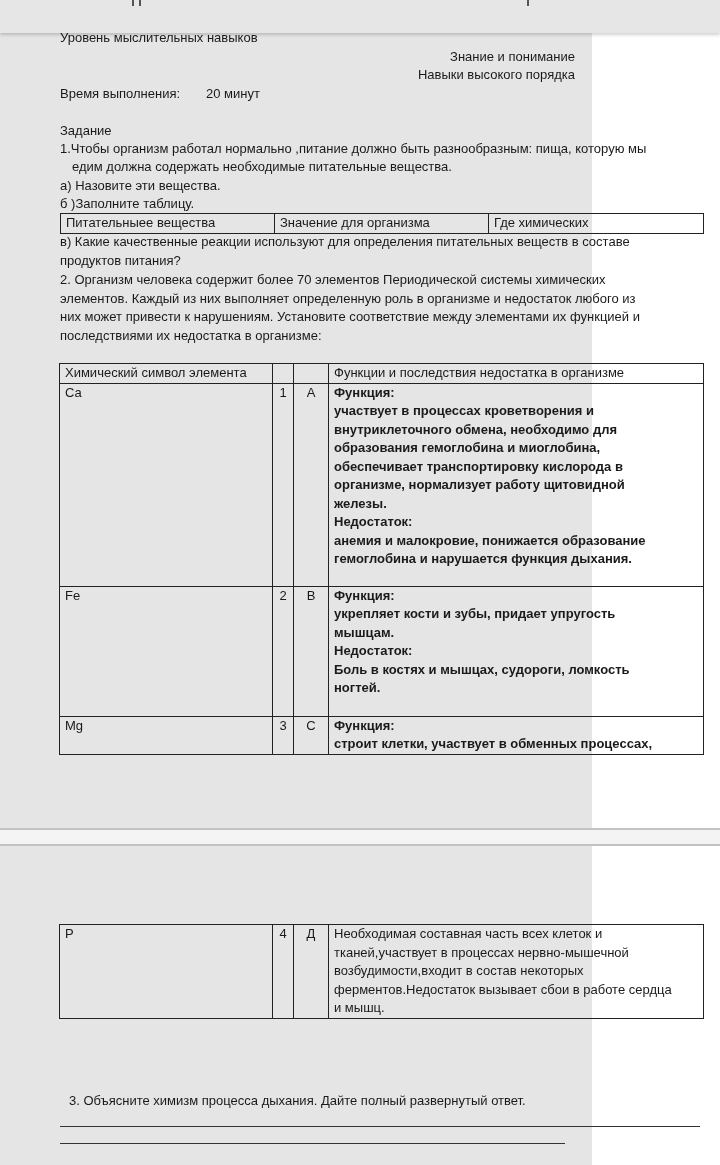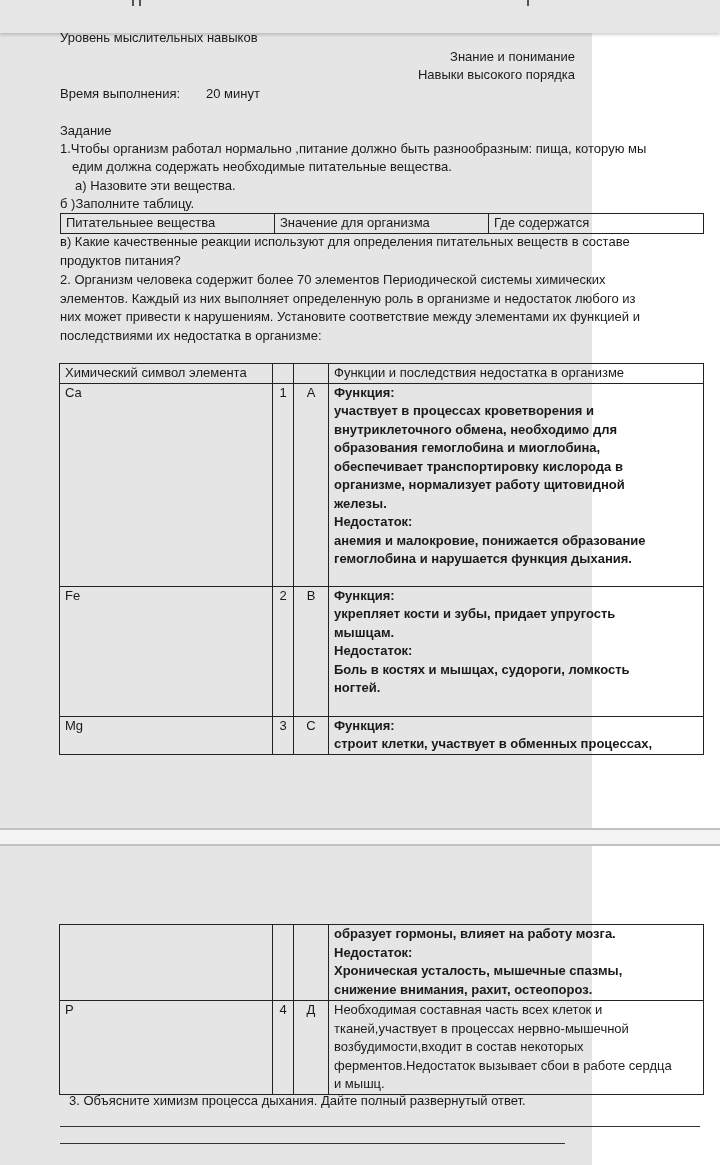--- a/index.html
+++ b/index.html
@@ -47,34 +47,34 @@
   <div class="t" style="left:60px; top:29px;">Уровень мыслительных навыков</div>
   <div class="t right" style="right:17px; top:48px;">Знание и понимание</div>
   <div class="t right" style="right:17px; top:66px;">Навыки высокого порядка</div>
 
   <div class="t" style="left:60px; top:85px;">Время выполнения:</div>
   <div class="t" style="left:206px; top:85px;">20 минут</div>
 
   <div class="t" style="left:60px; top:122px;">Задание</div>
   <div class="t" style="left:60px; top:140px;">1.Чтобы организм работал нормально ,питание должно быть разнообразным: пища, которую мы</div>
   <div class="t" style="left:60px; top:158px;margin-left:12px;">едим  должна содержать необходимые питательные вещества.</div>
-  <div class="t" style="left:60px; top:177px;margin-left:15px;"> а) Назовите эти вещества.</div>
+  <div class="t" style="left:60px; top:177px;"> а) Назовите эти вещества.</div>
   <div class="t" style="left:60px; top:195px;">б  )Заполните таблицу.</div>
 
   <table class="grid" style="left:60px; top:213px; width:643px;padding-left:9px;">
     <colgroup>
         <col style="width:214px">
         <col style="width:214px">
         <col style="width:215px">
       </colgroup>
     <tbody>
         <tr>
       <td>Питательныее вещества</td>
       <td>Значение для организма</td>
-      <td>Где содержатся</td>
+      <td>Где химических</td>
     </tr>
   </tbody>
     </table>
 
   <div class="t" style="left:60px; top:233px;">  в)  Какие  качественные реакции используют для определения питательных веществ в составе</div>
   <div class="t" style="left:60px; top:252px;">продуктов питания?</div>
 
   <div class="t" style="left:60px; top:271px;text-align:center;">2. Организм  человека  содержит  более  70  элементов  Периодической  системы  химических</div>
   <div class="t" style="left:60px; top:290px;">элементов. Каждый из них выполняет определенную роль в организме и недостаток любого из</div>
   <div class="t" style="left:60px; top:308px;">них может привести к нарушениям. Установите соответствие между элементами их функцией и</div>
@@ -141,31 +141,20 @@
 
 <div class="page page2">
   <table class="grid" style="left:59px; top:78px; width:644px;">
     <colgroup>
         <col style="width:213px">
         <col style="width:21px">
         <col style="width:35px">
         <col style="width:375px">
       </colgroup>
     <tbody>
-        <tr style="height:76px">
-      <td></td>
-      <td class="num"></td>
-      <td class="num"></td>
-      <td class="func">
-        <div>образует гормоны, влияет на работу мозга.</div>
-        <div>Недостаток:</div>
-        <div>Хроническая  усталость,  мышечные  спазмы,</div>
-        <div>снижение внимания, рахит, остеопороз.</div>
-      </td>
-    </tr>
     <tr style="height:93px">
       <td>P</td>
       <td class="num">4</td>
       <td class="num">Д</td>
       <td>
         <div>Необходимая составная часть всех клеток и</div>
         <div>тканей,участвует в процессах нервно-мышечной</div>
         <div>возбудимости,входит в состав некоторых</div>
         <div>ферментов.Недостаток вызывает сбои в работе сердца</div>
         <div>и мышц.</div>

